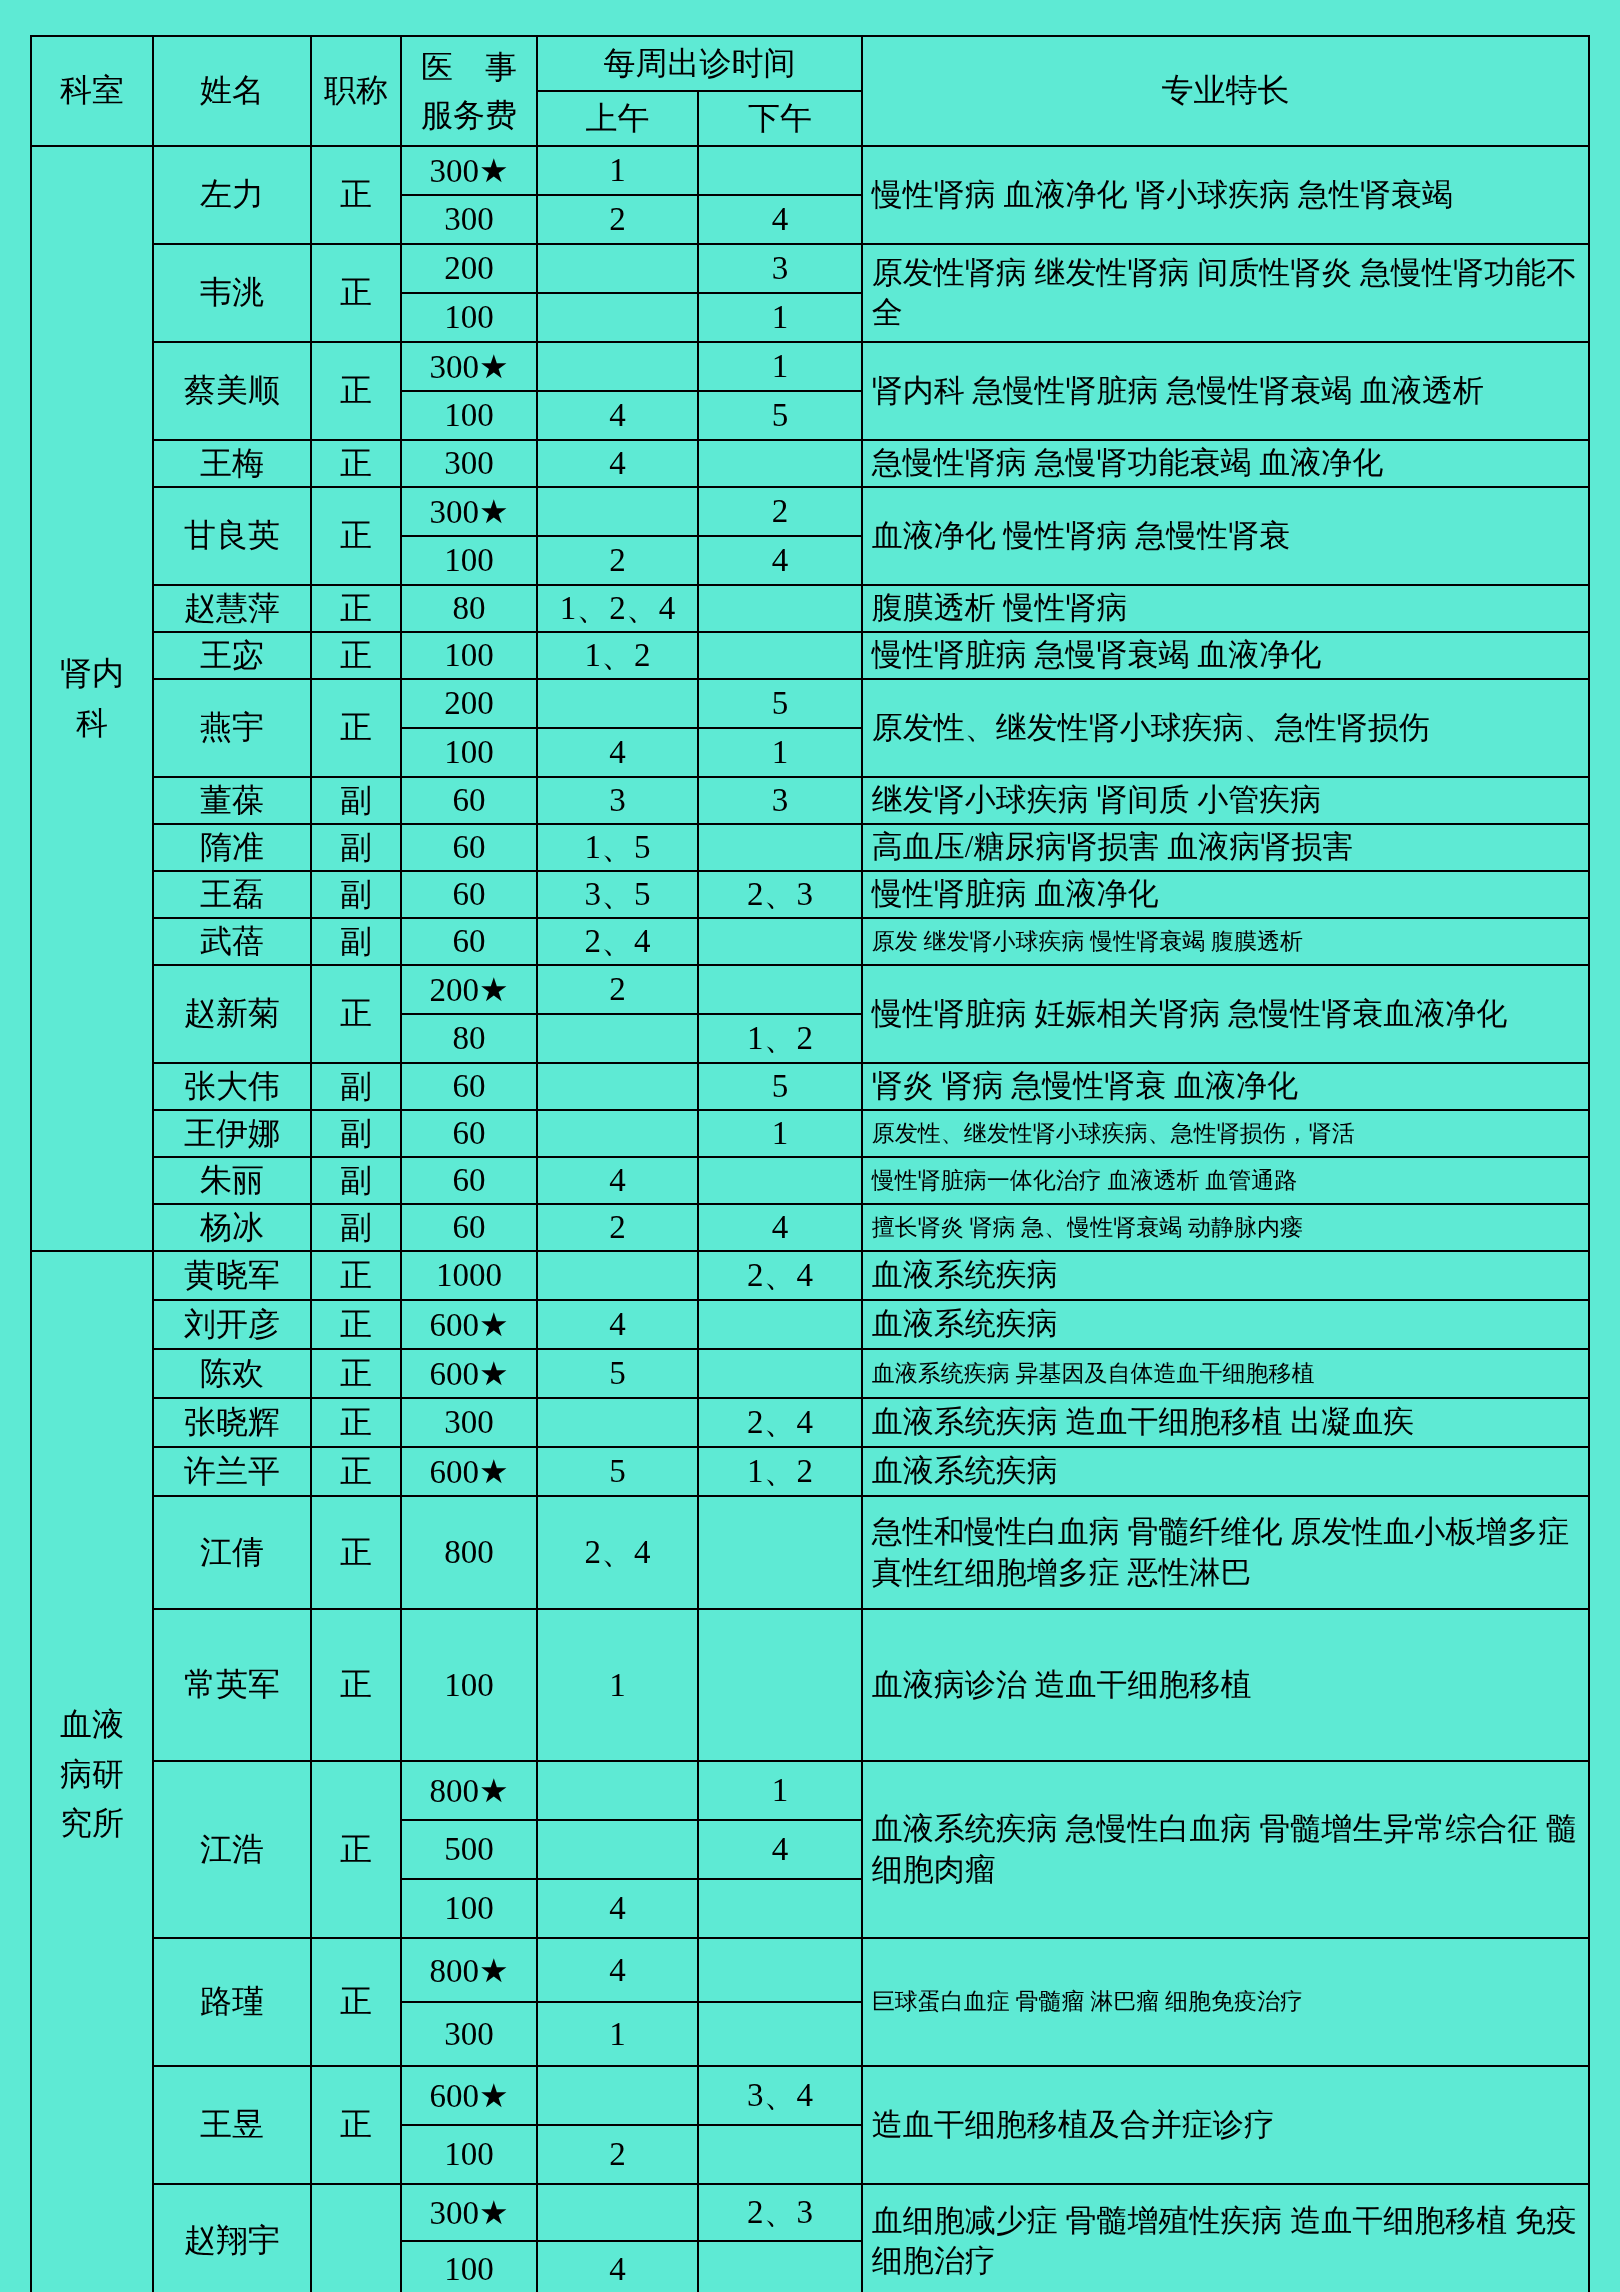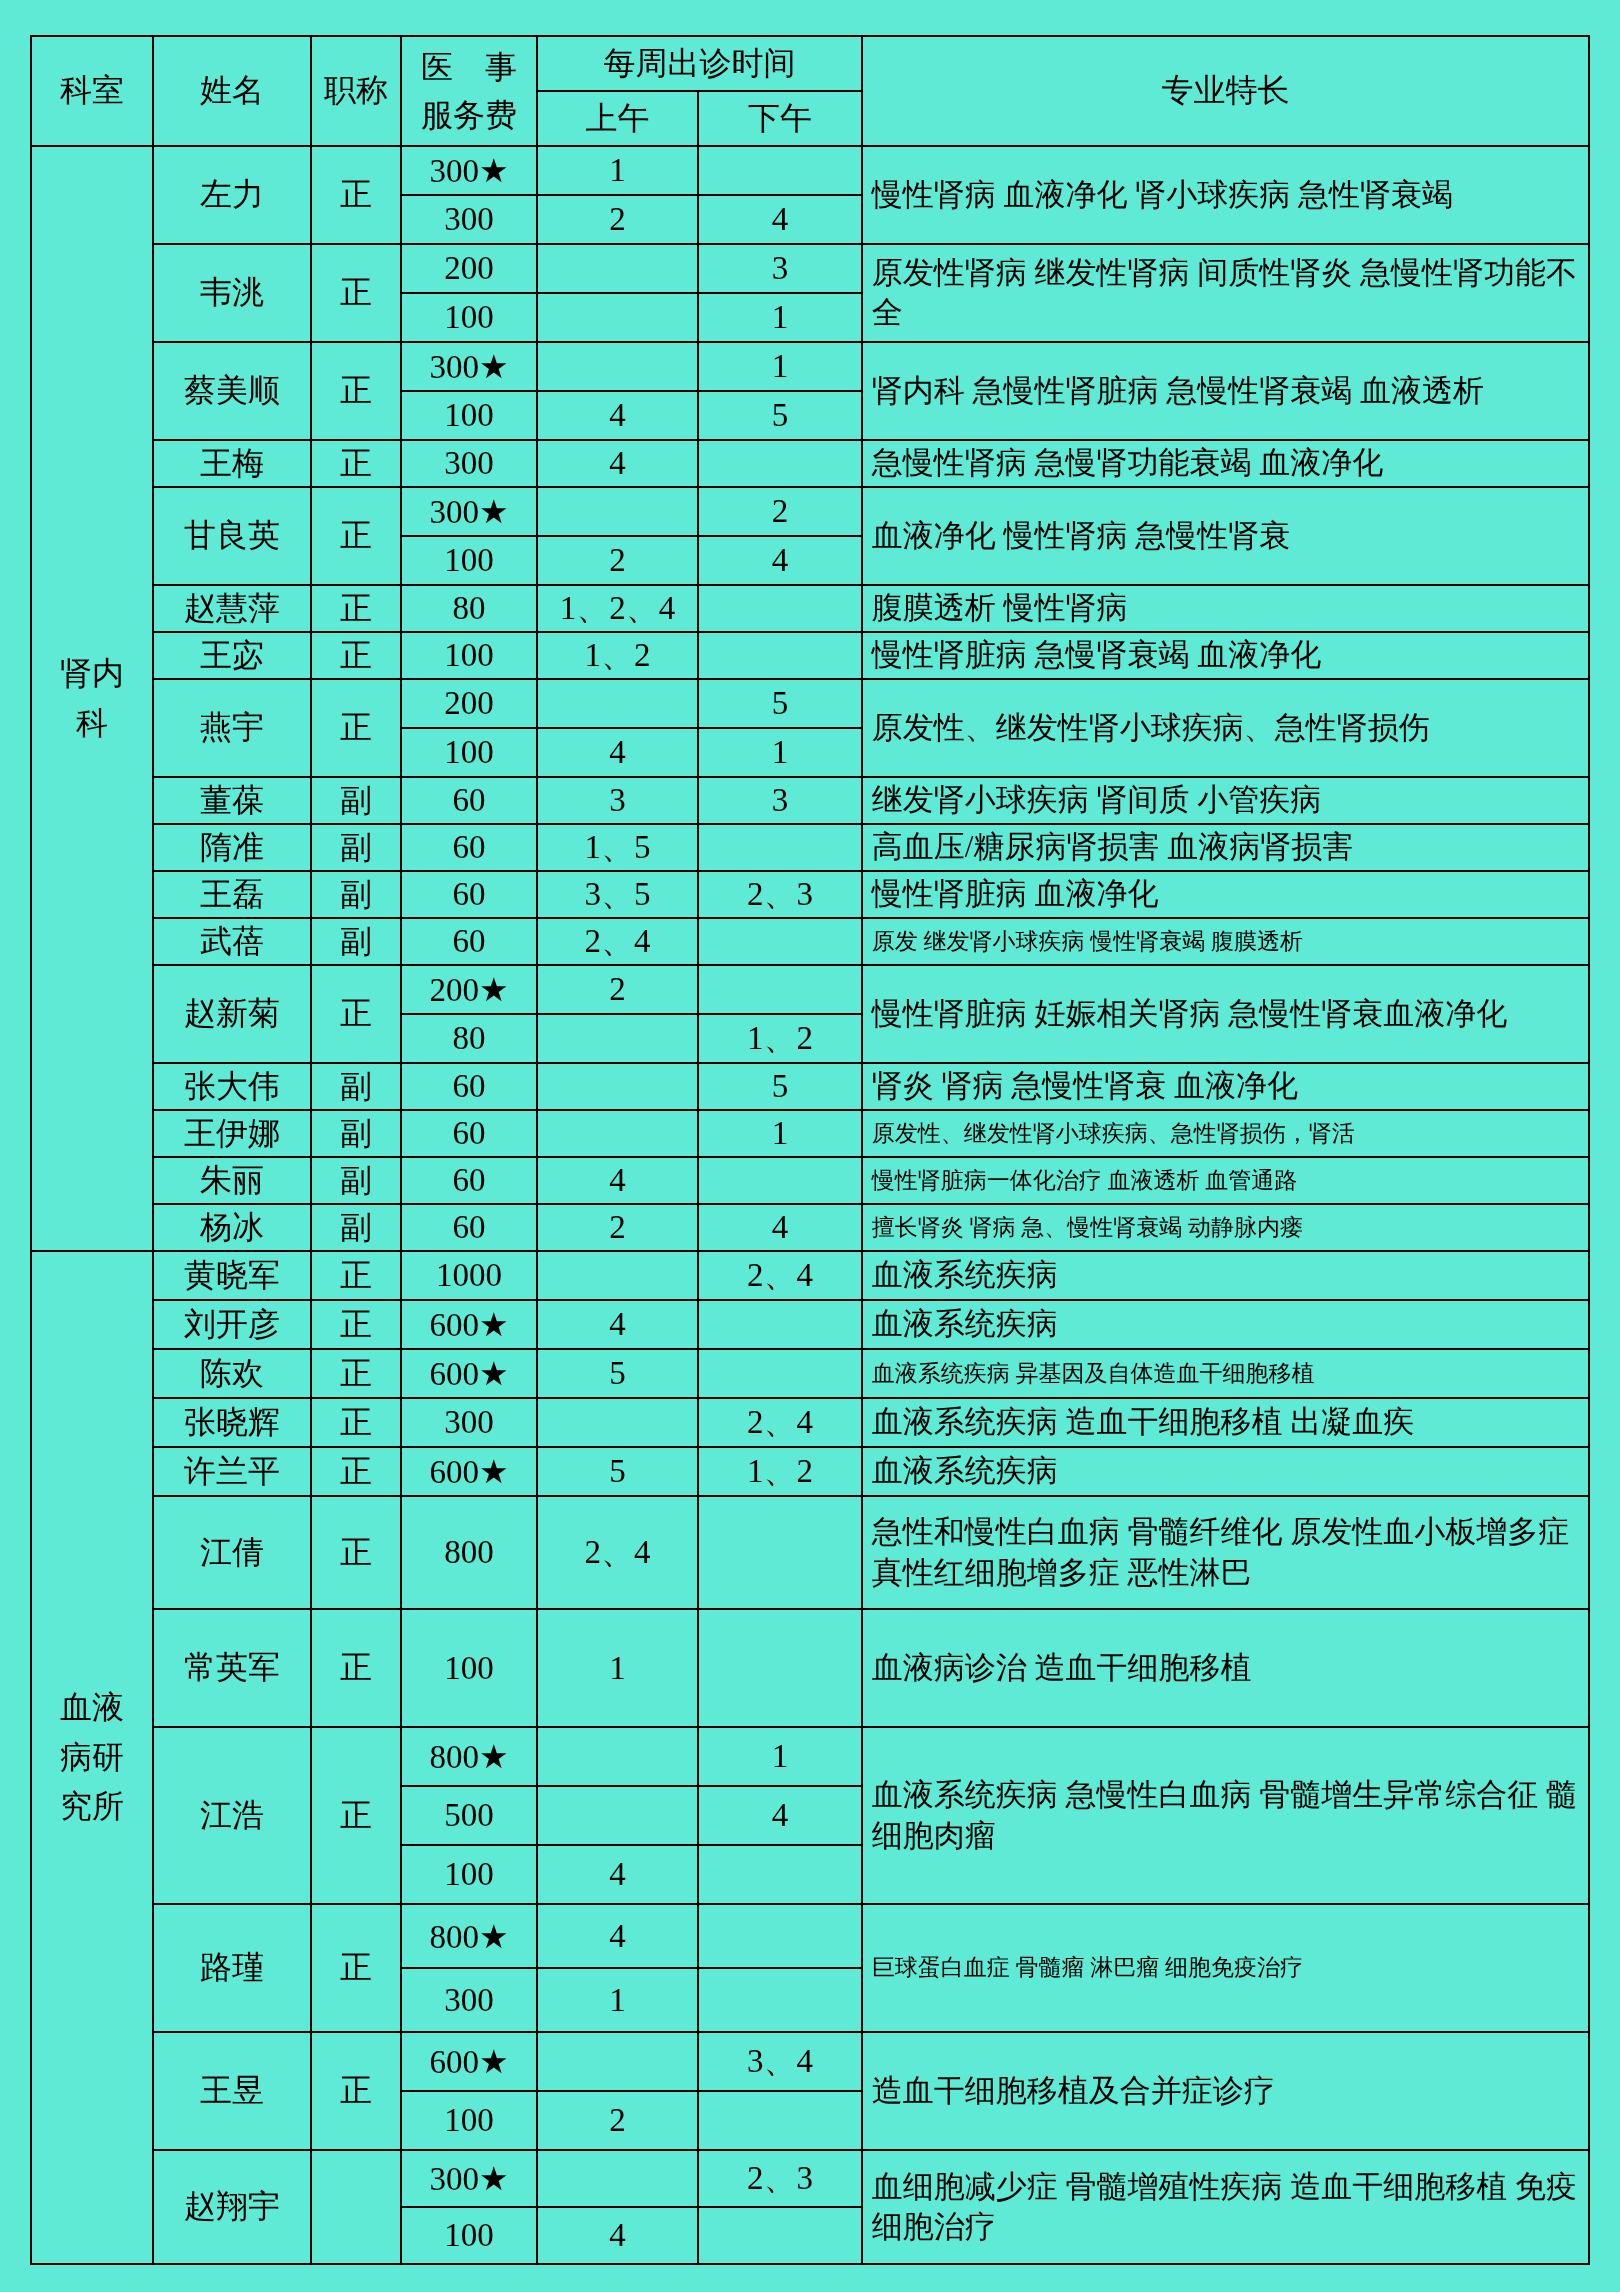--- a/index.html
+++ b/index.html
@@ -291,21 +291,21 @@
           <td class="spec">血液系统疾病</td>
         </tr>
         <tr class="doc-top" style="height: 113px;">
           <td class="name">江倩</td>
           <td class="title">正</td>
           <td class="fee">800</td>
           <td class="am">2、4</td>
           <td class="pm"></td>
           <td class="spec">急性和慢性白血病 骨髓纤维化 原发性血小板增多症 真性红细胞增多症 恶性淋巴</td>
         </tr>
-        <tr class="doc-top" style="height: 118px; font-family: Liberation Serif, serif;">
+        <tr class="doc-top" style="height: 152px; font-family: Liberation Serif, serif;">
           <td class="name">常英军</td>
           <td class="title">正</td>
           <td class="fee">100</td>
           <td class="am">1</td>
           <td class="pm"></td>
           <td class="spec">血液病诊治 造血干细胞移植</td>
         </tr>
         <tr class="doc-top" style="height: 59px;">
           <td class="name" rowspan="3">江浩</td>
           <td class="title" rowspan="3">正</td>

